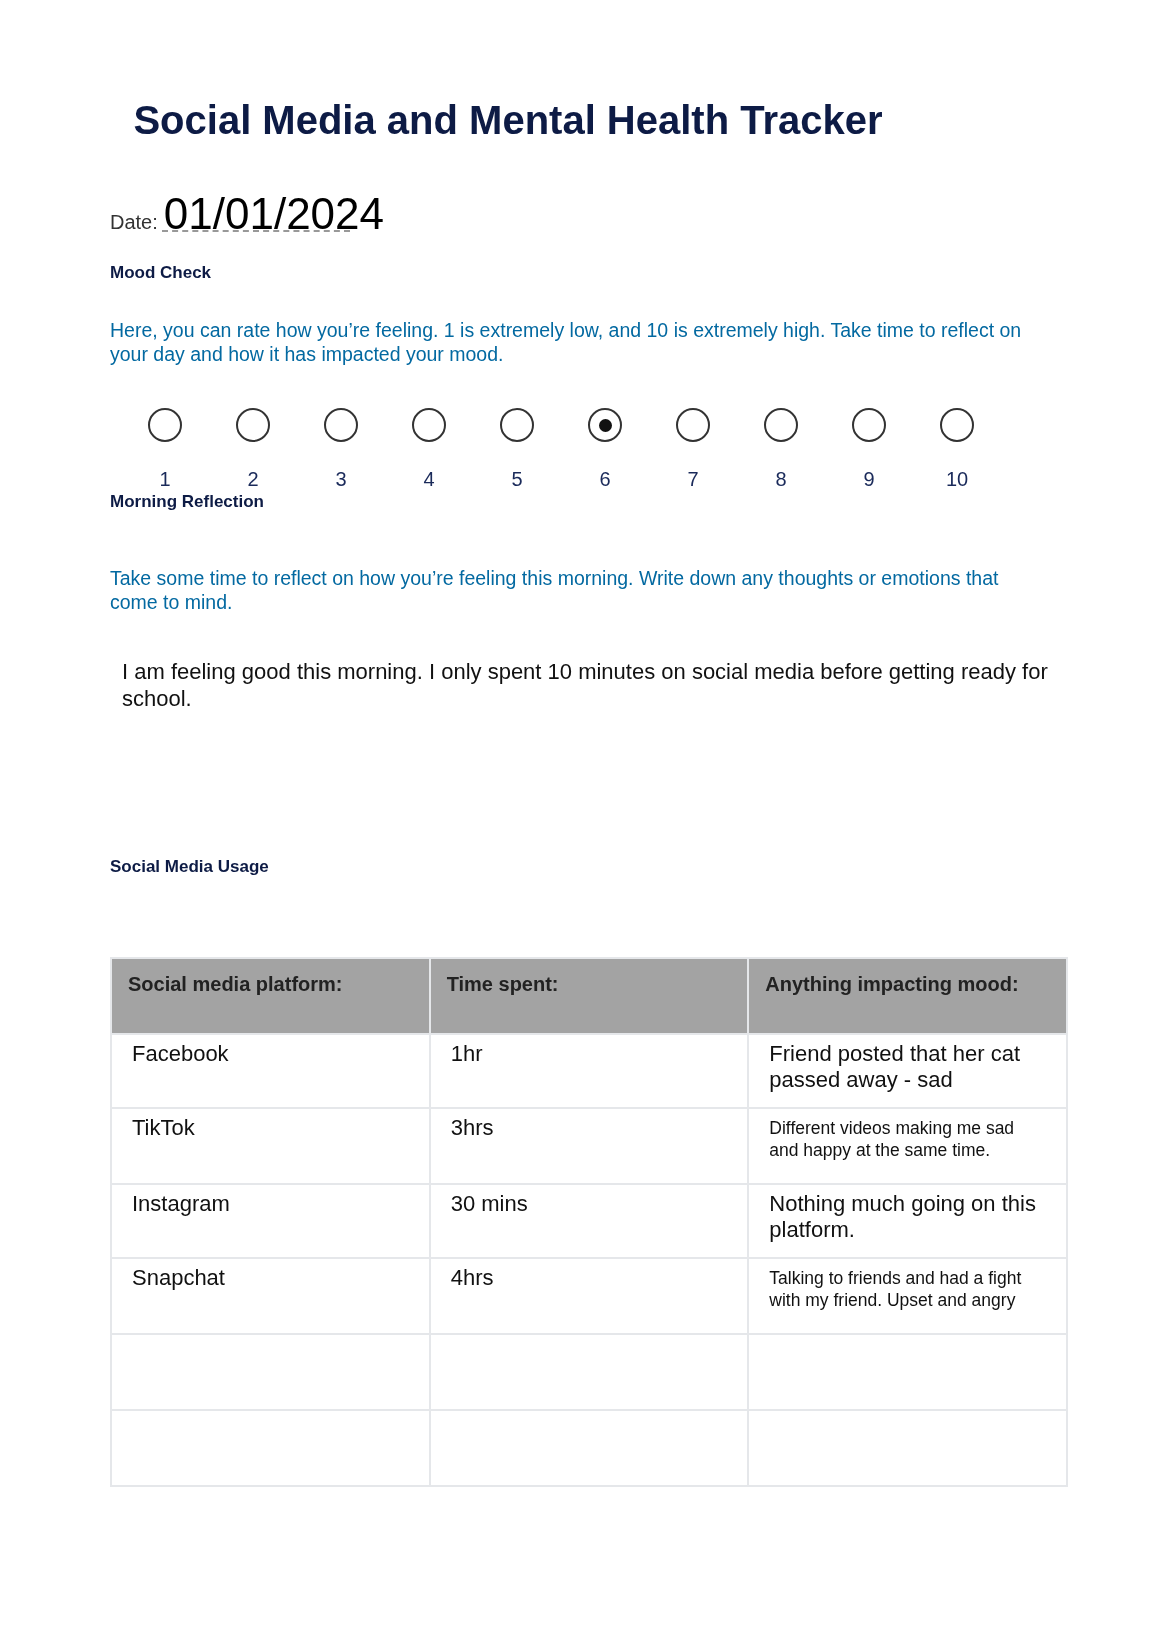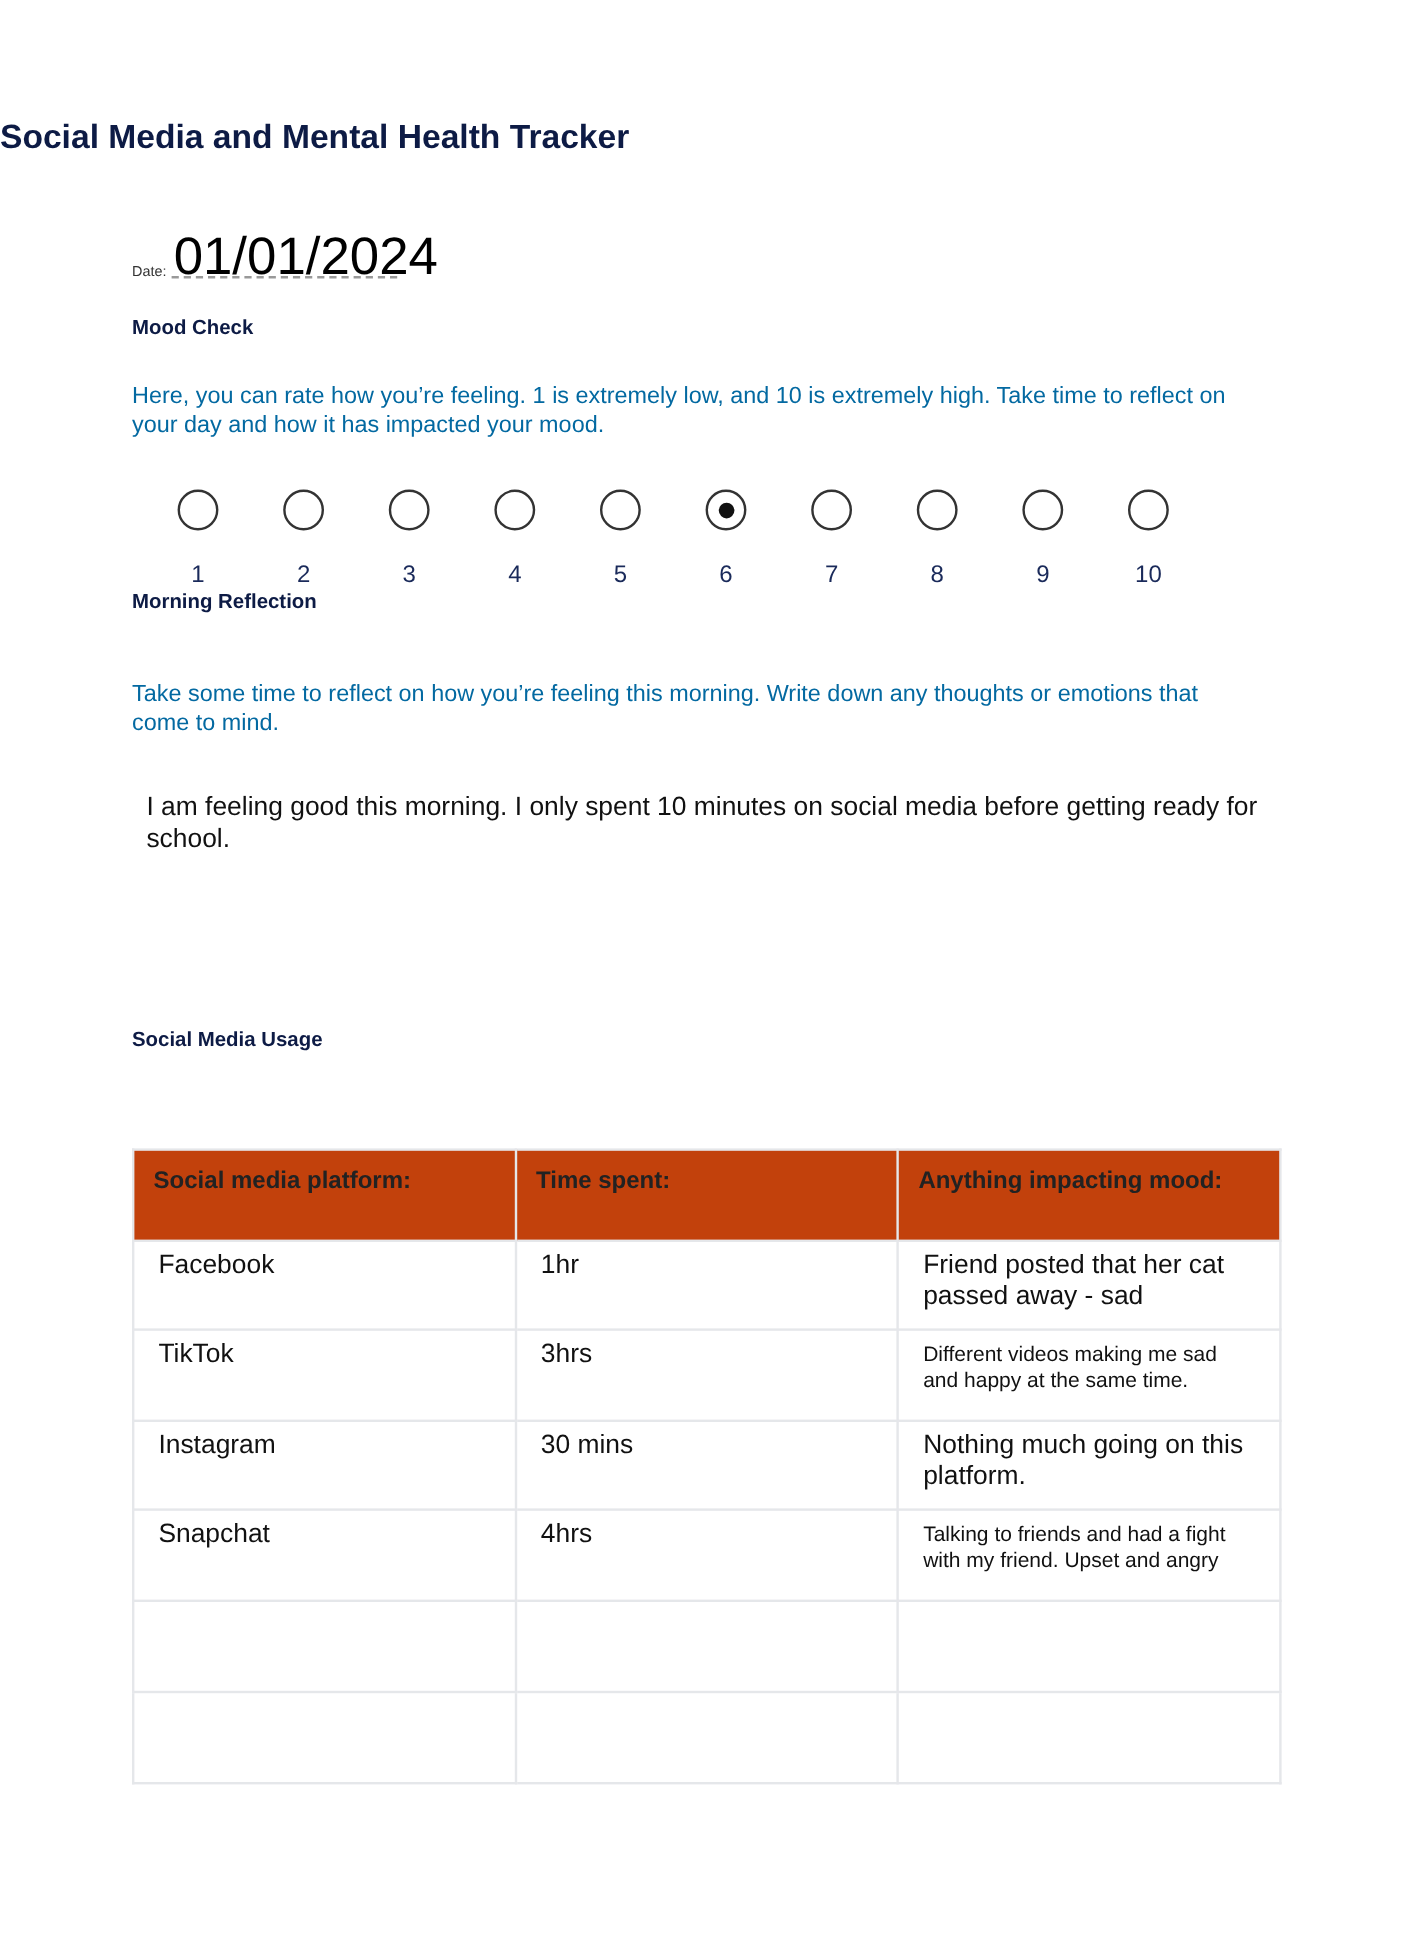--- a/index.html
+++ b/index.html
@@ -1,33 +1,33 @@
 <!DOCTYPE html>
 <html><head>
 <meta charset="utf-8">
 <style>
   html, body { margin: 0; padding: 0; background: #ffffff; }
   body { width: 1176px; height: 1630px; position: relative; font-family: "Liberation Sans", sans-serif; color: #222; }
-  .title { position: absolute; top: 98px; left: 0; width: 1016px; text-align: left; font-size: 28px; font-weight: bold; color: #0d1b45; margin: 0; }
+  .title { position: absolute; top: 98px; left: 0; width: 1016px; text-align: center; font-size: 40px; font-weight: bold; color: #0d1b45; margin: 0; }
   .date-row { position: absolute; top: 192px; left: 110px; display: flex; align-items: flex-end; }
-  .date-label { font-size: 12px; color: #333; line-height: 1; padding-bottom: 4px; }
+  .date-label { font-size: 20px; color: #333; line-height: 1; padding-bottom: 4px; }
   .date-field { position: relative; width: 188px; height: 44px; margin-left: 4px; }
   .date-field .line { position: absolute; left: 0; right: 0; bottom: 4px; border-bottom: 2px dashed #999; }
   .date-value { position: absolute; left: 2px; top: 0; font-size: 44px; color: #000000; line-height: 1; }
   h2 { position: absolute; left: 110px; margin: 0; font-size: 17px; font-weight: bold; color: #0d1b45; }
   .para { position: absolute; left: 110px; width: 940px; font-size: 19.5px; line-height: 24px; color: #0369a1; margin: 0; }
   .answer { position: absolute; left: 110px; width: 940px; font-size: 22px; line-height: 27px; color: #111; margin: 12px; }
   .mood-scale { position: absolute; top: 408px; left: 140px; width: 880px; height: 90px; }
   .mood-opt { position: absolute; top: 0; width: 50px; text-align: center; }
   .radio { display: block; width: 34px; height: 34px; margin: 0 auto; border: 2px solid #333; border-radius: 50%; box-sizing: border-box; position: relative; background: #fff; }
   .radio.checked::after { content: ""; position: absolute; left: 50%; top: 50%; width: 13px; height: 13px; margin: -6.5px 0 0 -6.5px; border-radius: 50%; background: #111; }
   .mood-num { display: block; margin-top: 26px; font-size: 20px; color: #1a2a5a; }
   table { position: absolute; top: 957px; left: 110px; width: 958px; border-collapse: collapse; }
   th, td { border: 2px solid #e5e7ea; vertical-align: top; text-align: left; }
-  th { background: #c2410c; font-size: 20px; font-weight: bold; color: #222; padding: 12px 14px 8px 16px; height: 54px; line-height: 26px; }
+  th { background: #a3a3a3; font-size: 20px; font-weight: bold; color: #222; padding: 12px 14px 8px 16px; height: 54px; line-height: 26px; }
   td { font-size: 22px; color: #111; padding: 6px 20px; height: 60px; line-height: 26px; }
   td.small { font-size: 17.5px; line-height: 22px; padding-top: 8px; margin-left: 48px; }
   tr.empty td { height: 62px; }
   col.c1, col.c2, col.c3 { width: 33.33%; }
 </style>
 </head>
 <body>
 
 <h1 class="title">Social Media and Mental Health Tracker</h1>
 

